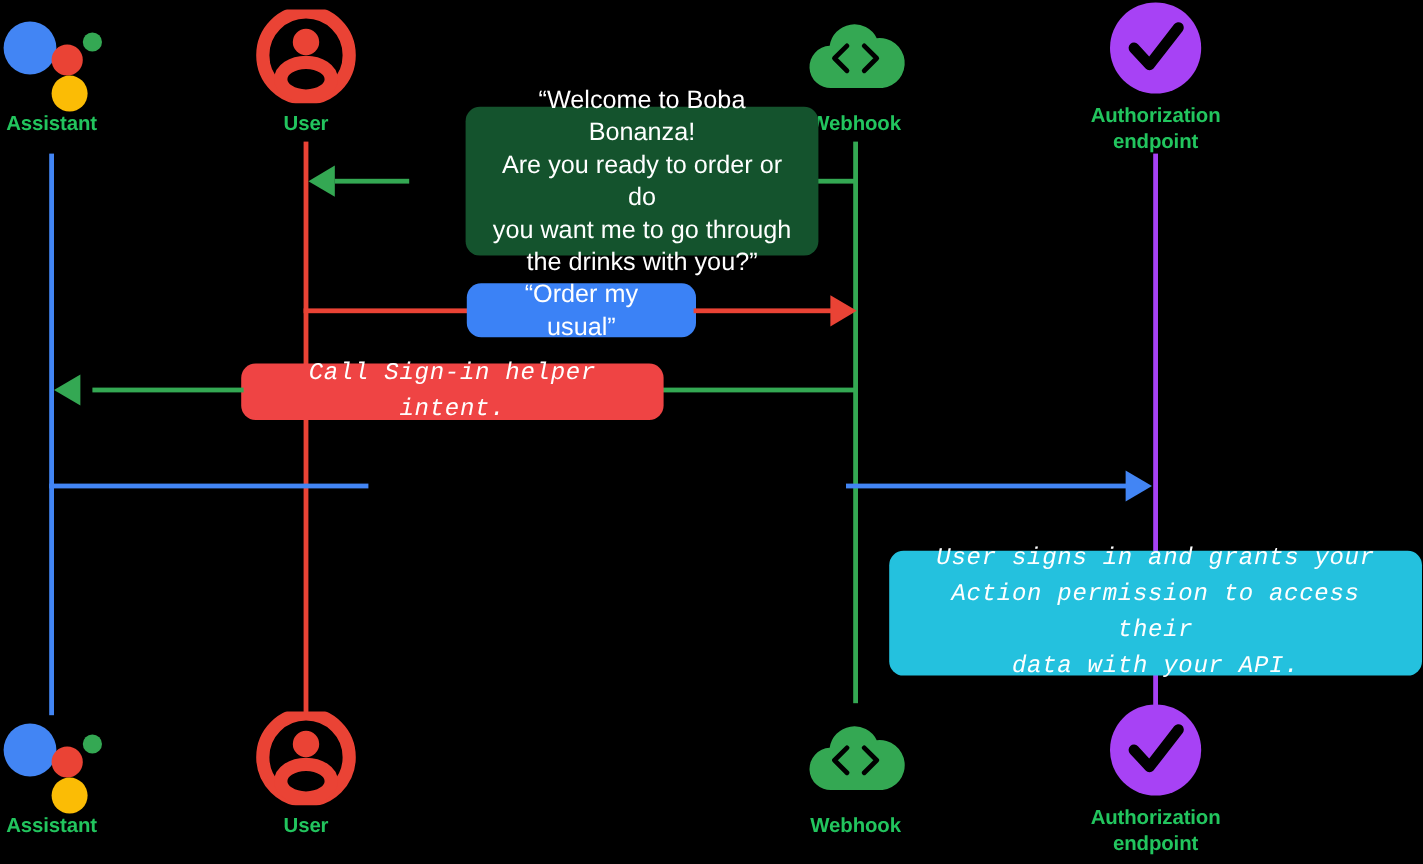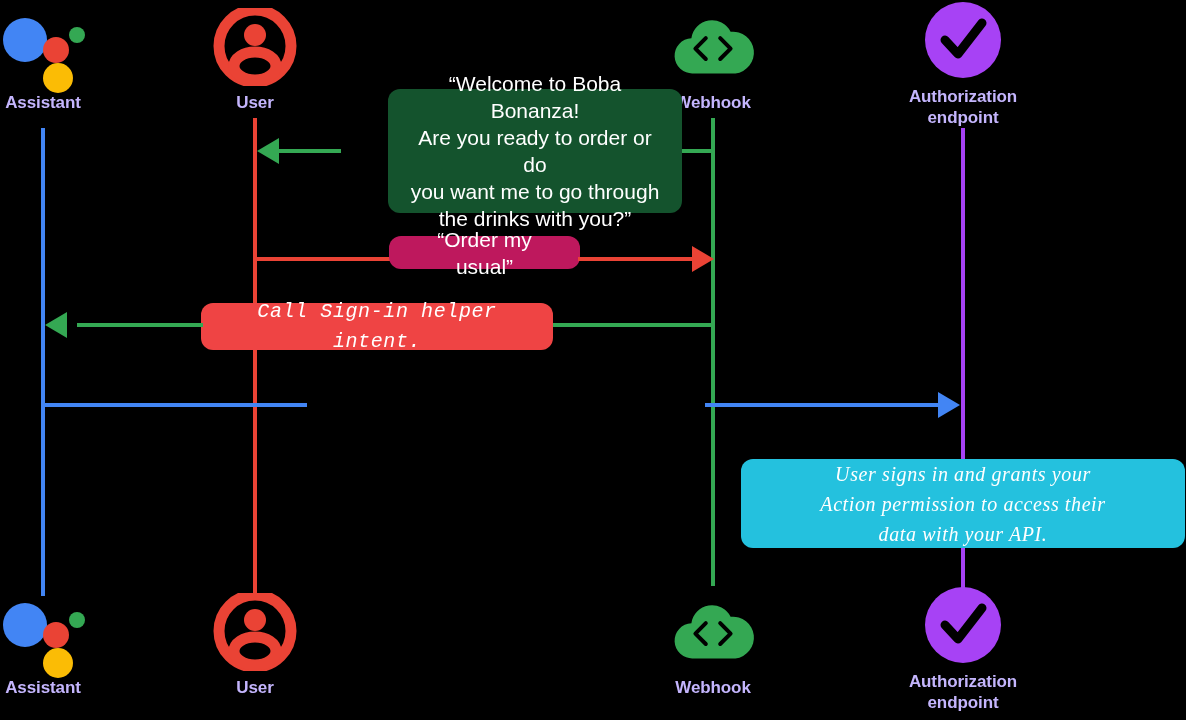--- a/index.html
+++ b/index.html
@@ -31,21 +31,21 @@
     align-items: center;
     width: 200px;
   }
   .actor-icon {
     position: relative;
     width: 88px;
     height: 78px;
   }
   .actor-label {
     margin-top: 6px;
-    color: #c4b5fd;
+    color: #22c55e;
     font-size: 17px;
     font-weight: bold;
     line-height: 21px;
     text-align: center;
     letter-spacing: -0.1px;
     white-space: pre-line;
   }
 
   
   .assist-dot { position: absolute; border-radius: 50%; }
@@ -152,34 +152,34 @@
 
   <div class="hline" style="left:632px; top:149px; width:81px; background:#34a853;"></div>
   <div class="arrowhead arrow-left" style="left:257px; top:138px; border-right-color:#34a853;"></div>
   <div class="hline" style="left:279px; top:149px; width:62px; background:#34a853;"></div>
   <div class="bubble sans" style="left:341px; top:89px; width:294px; height:124px; background:#14532d;margin-left:47px;">“Welcome to Boba Bonanza!
 Are you ready to order or do
 you want me to go through
 the drinks with you?”</div>
 
   <div class="hline" style="left:253px; top:257px; width:138px; background:#ea4335;"></div>
-  <div class="bubble sans" style="left:389px; top:236px; width:191px; height:33px; background:#be185d;">“Order my usual”</div>
+  <div class="bubble sans" style="left:389px; top:236px; width:191px; height:45px; background:#3b82f6;">“Order my usual”</div>
   <div class="hline" style="left:578px; top:257px; width:116px; background:#ea4335;"></div>
   <div class="arrowhead arrow-right" style="left:692px; top:246px; border-left-color:#ea4335;"></div>
 
   <div class="hline" style="left:551px; top:323px; width:162px; background:#34a853;"></div>
   <div class="bubble mono" style="left:201px; top:303px; width:352px; height:47px; background:#ef4444;">Call Sign-in helper intent.</div>
   <div class="hline" style="left:77px; top:323px; width:126px; background:#34a853;"></div>
   <div class="arrowhead arrow-left" style="left:45px; top:312px; border-right-color:#34a853;"></div>
 
   <div class="hline" style="left:41px; top:403px; width:266px; background:#4285f4;"></div>
   <div class="hline" style="left:705px; top:403px; width:234px; background:#4285f4;"></div>
   <div class="arrowhead arrow-right" style="left:938px; top:392px; border-left-color:#4285f4;"></div>
 
-  <div class="bubble mono" style="left:741px; top:459px; width:444px; height:89px; background:#24c1de;font-family:Liberation Serif, serif;">User signs in and grants your
+  <div class="bubble mono" style="left:741px; top:459px; width:444px; height:104px; background:#24c1de;">User signs in and grants your
 Action permission to access their
 data with your API.</div>
 
   <div class="actor" style="left:-57px; top:593px;">
     <div class="actor-icon">
       <span class="assist-dot assist-blue"></span>
       <span class="assist-dot assist-red"></span>
       <span class="assist-dot assist-green"></span>
       <span class="assist-dot assist-yellow"></span>
     </div>

